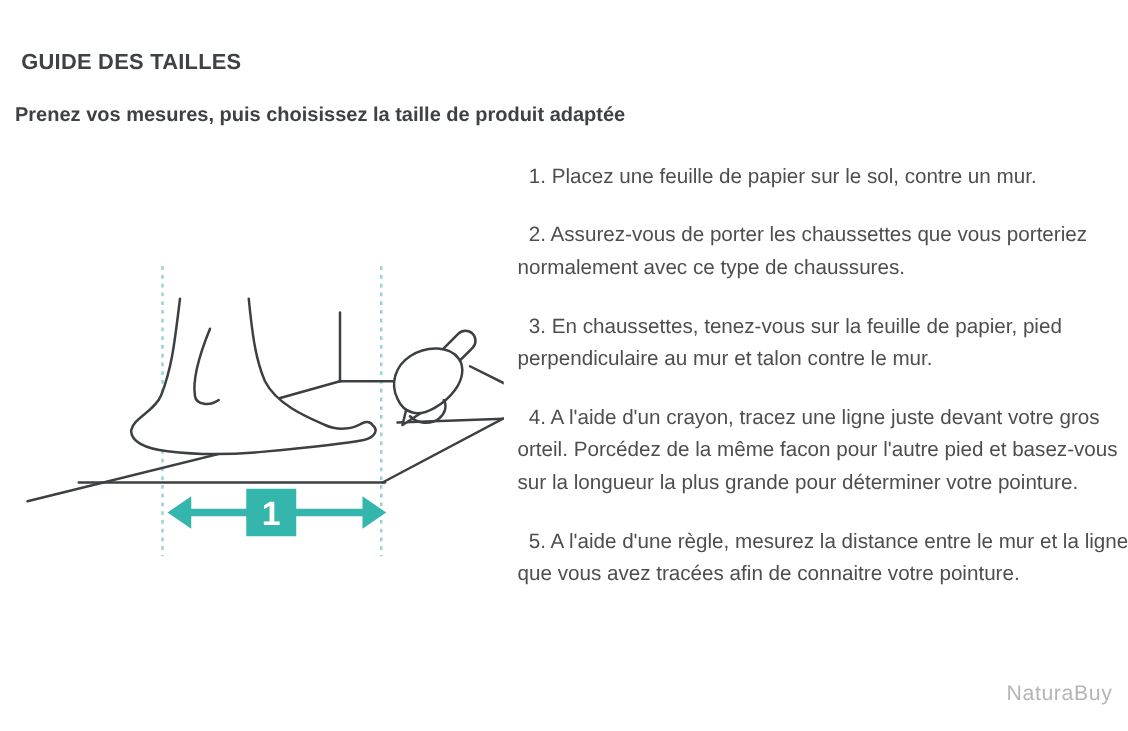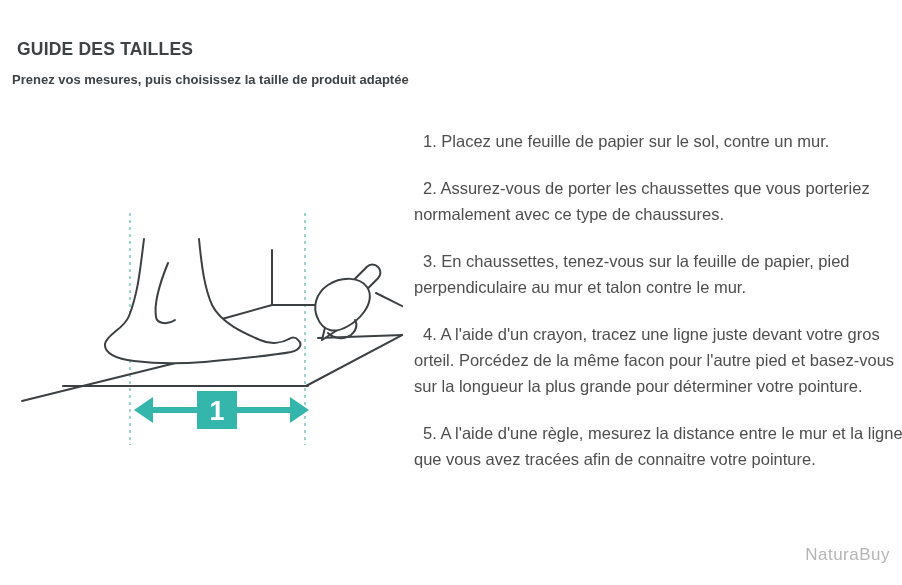--- a/index.html
+++ b/index.html
@@ -24,22 +24,22 @@
     top:39px;left:0;width:902px;
     text-align:left;
     font-size:17.5px;
     font-weight:bold;
     color:var(--heading);
     letter-spacing:0.2px;
     margin-left:17px;
   }
   .page-subtitle{
     position:absolute;
-    top:72px;left:12px;
-    font-size:13px;
+    top:84px;left:12px;
+    font-size:16px;
     font-weight:bold;
     color:var(--heading);
   }
   .illustration{
     position:absolute;
     top:123px;left:8px;
     width:395px;height:400px;
   }
   .instructions{
     position:absolute;

